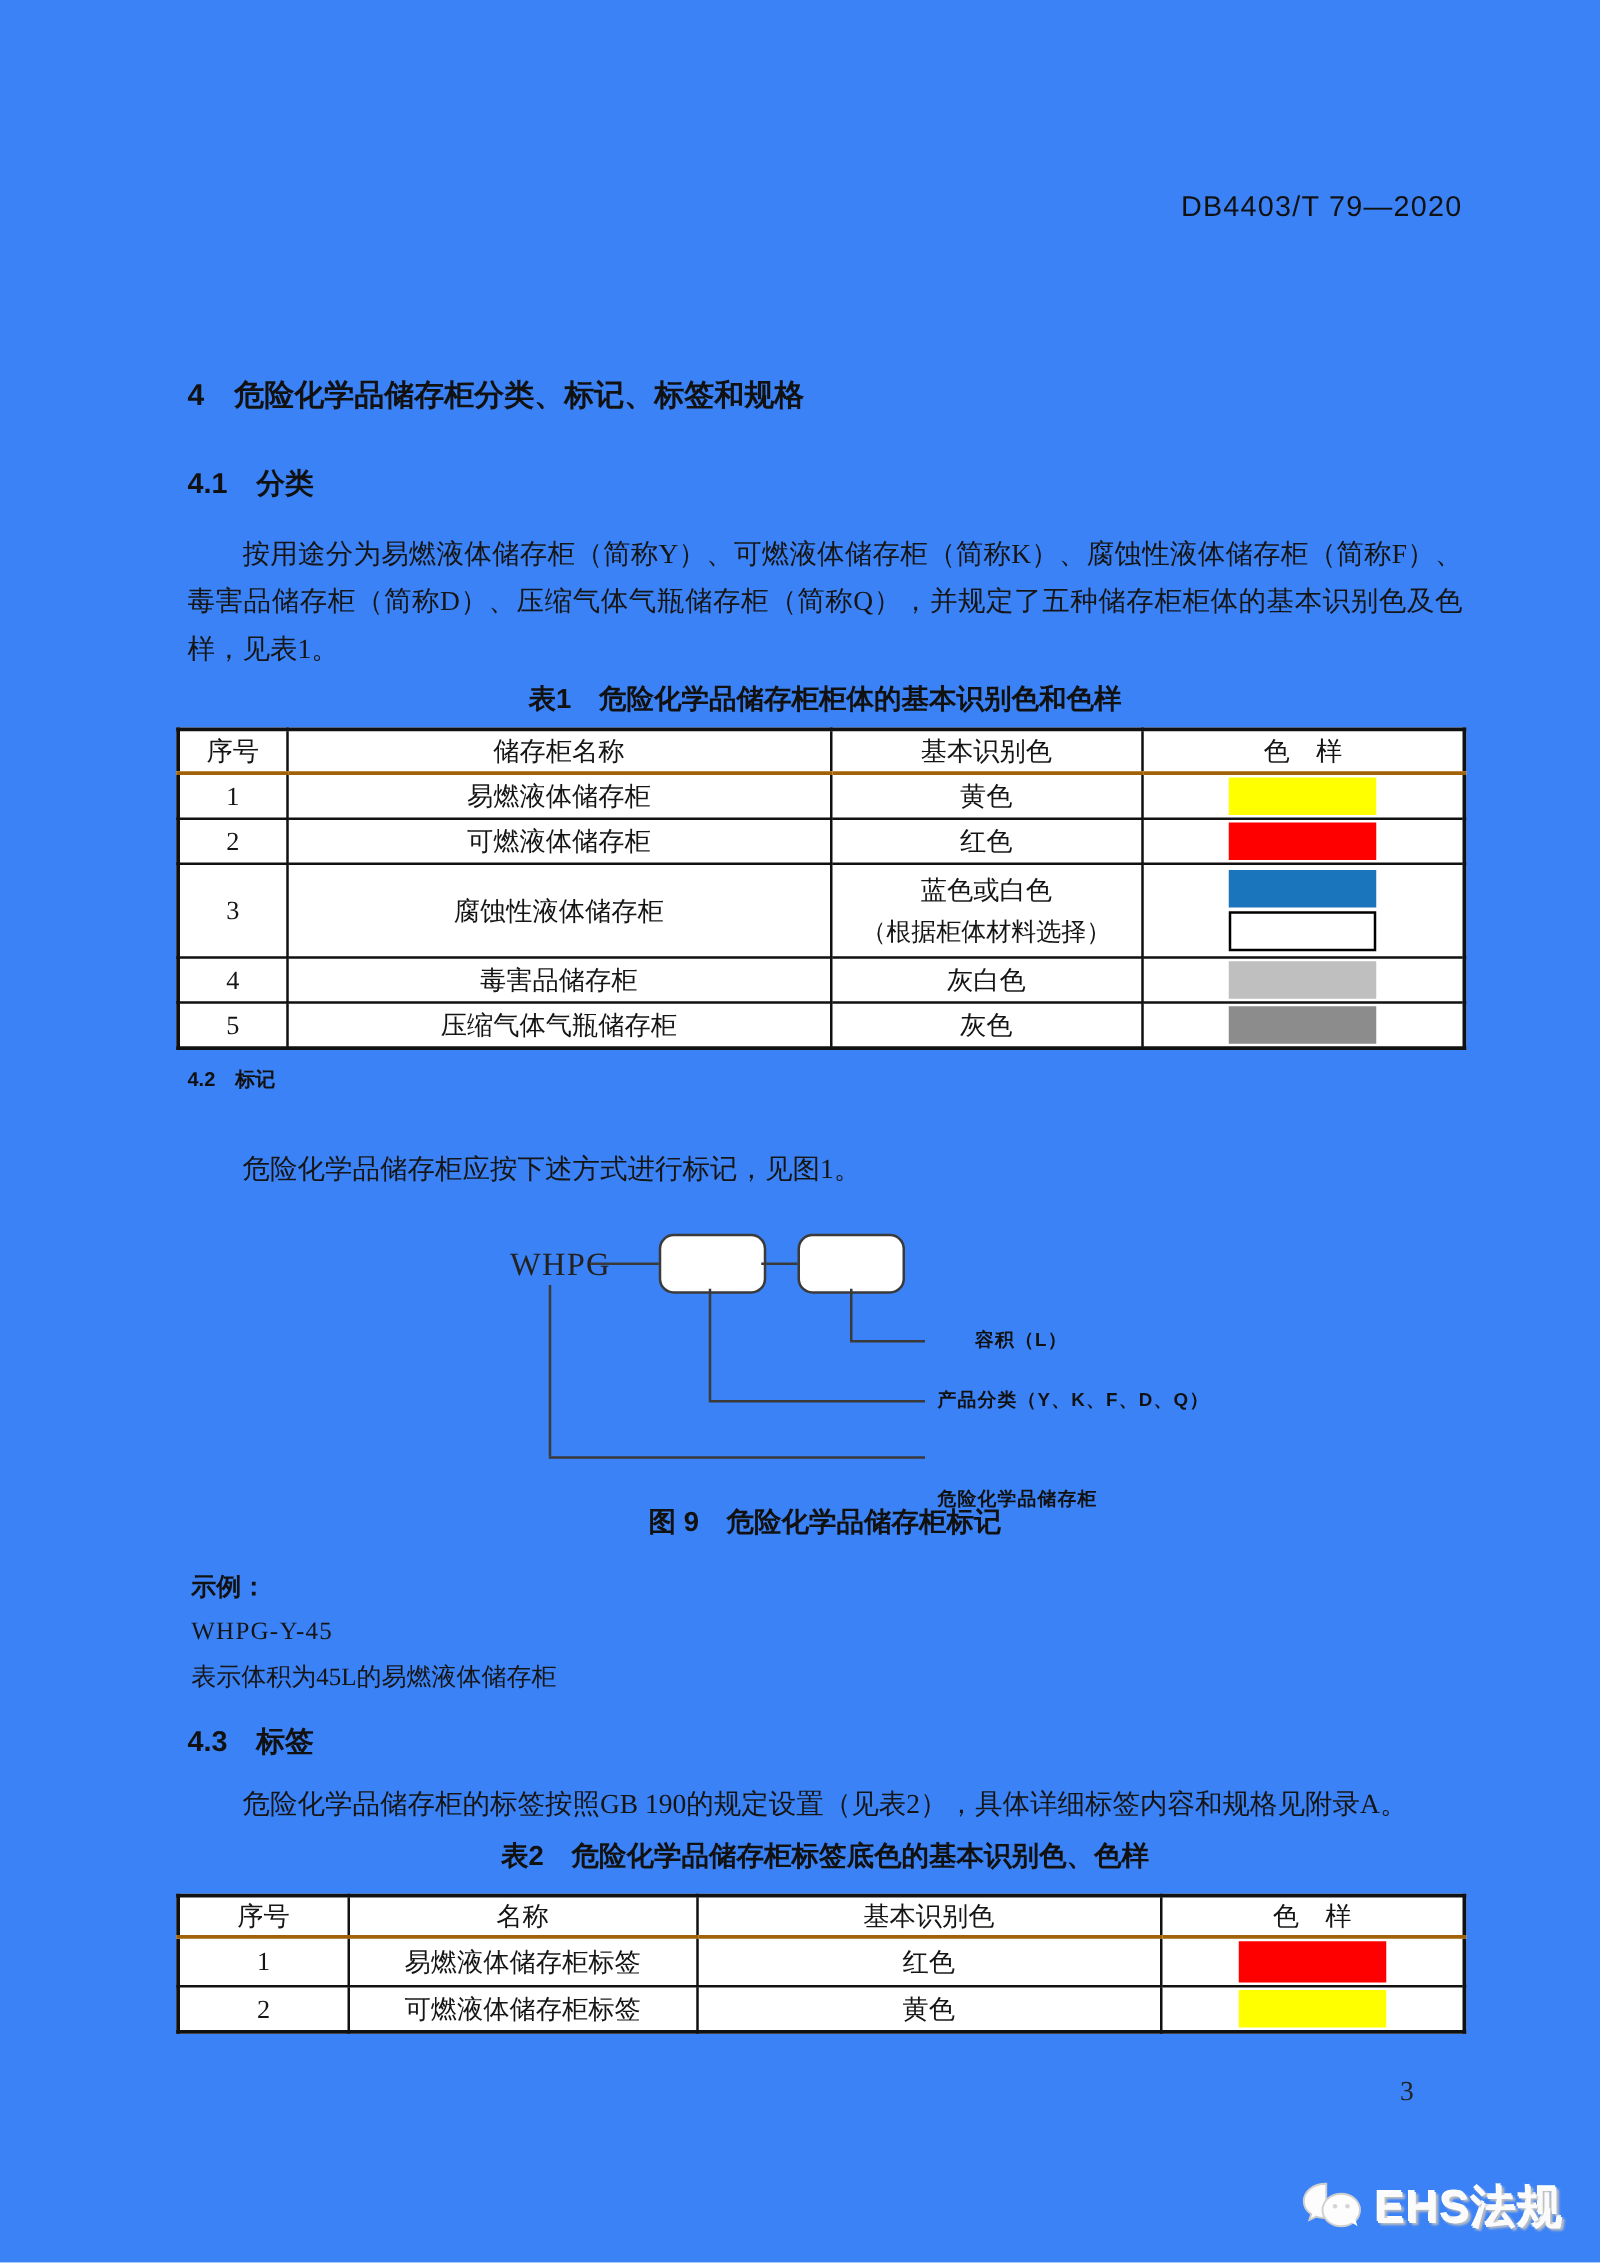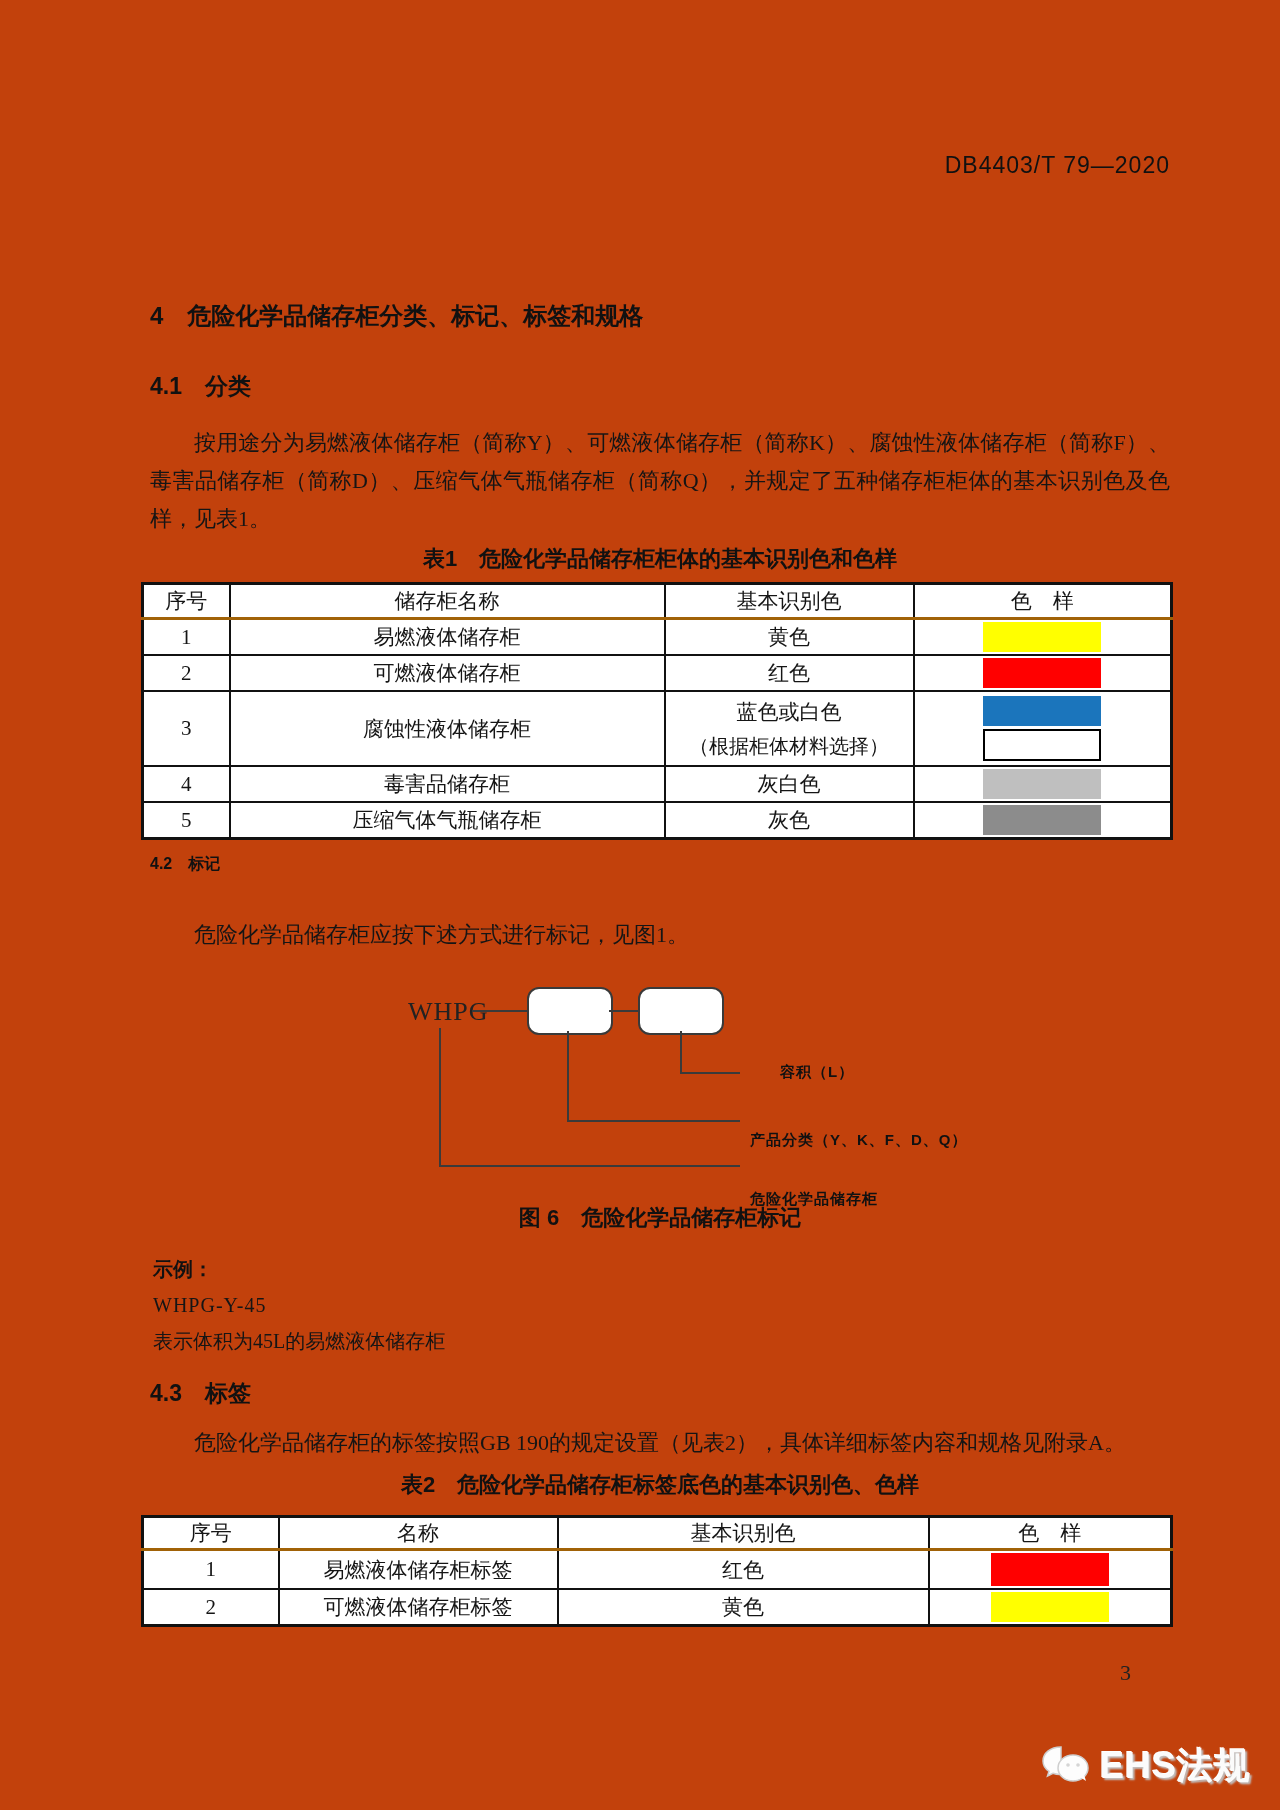--- a/index.html
+++ b/index.html
@@ -1,19 +1,19 @@
 <!DOCTYPE html>
 <html><head>
 <meta charset="utf-8">
 <style>
   html,body{margin:0;padding:0;background:#ffffff;}
   .page{
     position:relative;
     width:1280px;height:1810px;
-    background:#c2410c;
+    background:#3b82f6;
     font-family:"Liberation Serif", serif;
     color:#1c1c1c;
     overflow:hidden;
   }
   .abs{position:absolute;}
   
   .doc-number{
     top:152px;right:110px;
     font-family:"Liberation Sans", sans-serif;
     font-size:23px;letter-spacing:1px;color:#111;
@@ -185,27 +185,27 @@
   <div class="abs fig-box fig-box1"></div>
   <div class="abs fline fl-h" style="top:1010px;left:609px;width:29px;"></div>
   <div class="abs fig-box fig-box2"></div>
 
   <div class="abs fline fl-v" style="top:1031px;left:680px;height:41px;"></div>
   <div class="abs fline fl-h" style="top:1072px;left:680px;width:60px;"></div>
   <div class="abs fig-label" style="top:1063px;left:780px;">容积（L）</div>
 
   <div class="abs fline fl-v" style="top:1031px;left:567px;height:89px;"></div>
   <div class="abs fline fl-h" style="top:1120px;left:567px;width:173px;"></div>
-  <div class="abs fig-label" style="top:1111px;left:750px;margin-top:20px;">产品分类（Y、K、F、D、Q）</div>
+  <div class="abs fig-label" style="top:1111px;left:750px;">产品分类（Y、K、F、D、Q）</div>
 
   <div class="abs fline fl-v" style="top:1028px;left:439px;height:137px;"></div>
   <div class="abs fline fl-h" style="top:1165px;left:439px;width:301px;"></div>
   <div class="abs fig-label" style="top:1190px;left:750px;">危险化学品储存柜</div>
 
-  <div class="abs tcaption cap-fig">图 6　危险化学品储存柜标记</div>
+  <div class="abs tcaption cap-fig">图 9　危险化学品储存柜标记</div>
 
   <div class="abs ex-label">示例：</div>
   <div class="abs ex-code">WHPG-Y-45</div>
   <div class="abs ex-desc">表示体积为45L的易燃液体储存柜</div>
 
   <div class="abs heading h-sec43">4.3　标签</div>
   <div class="abs para p-43">危险化学品储存柜的标签按照GB 190的规定设置（见表2），具体详细标签内容和规格见附录A。</div>
 
   <div class="abs tcaption cap-t2">表2　危险化学品储存柜标签底色的基本识别色、色样</div>
 

